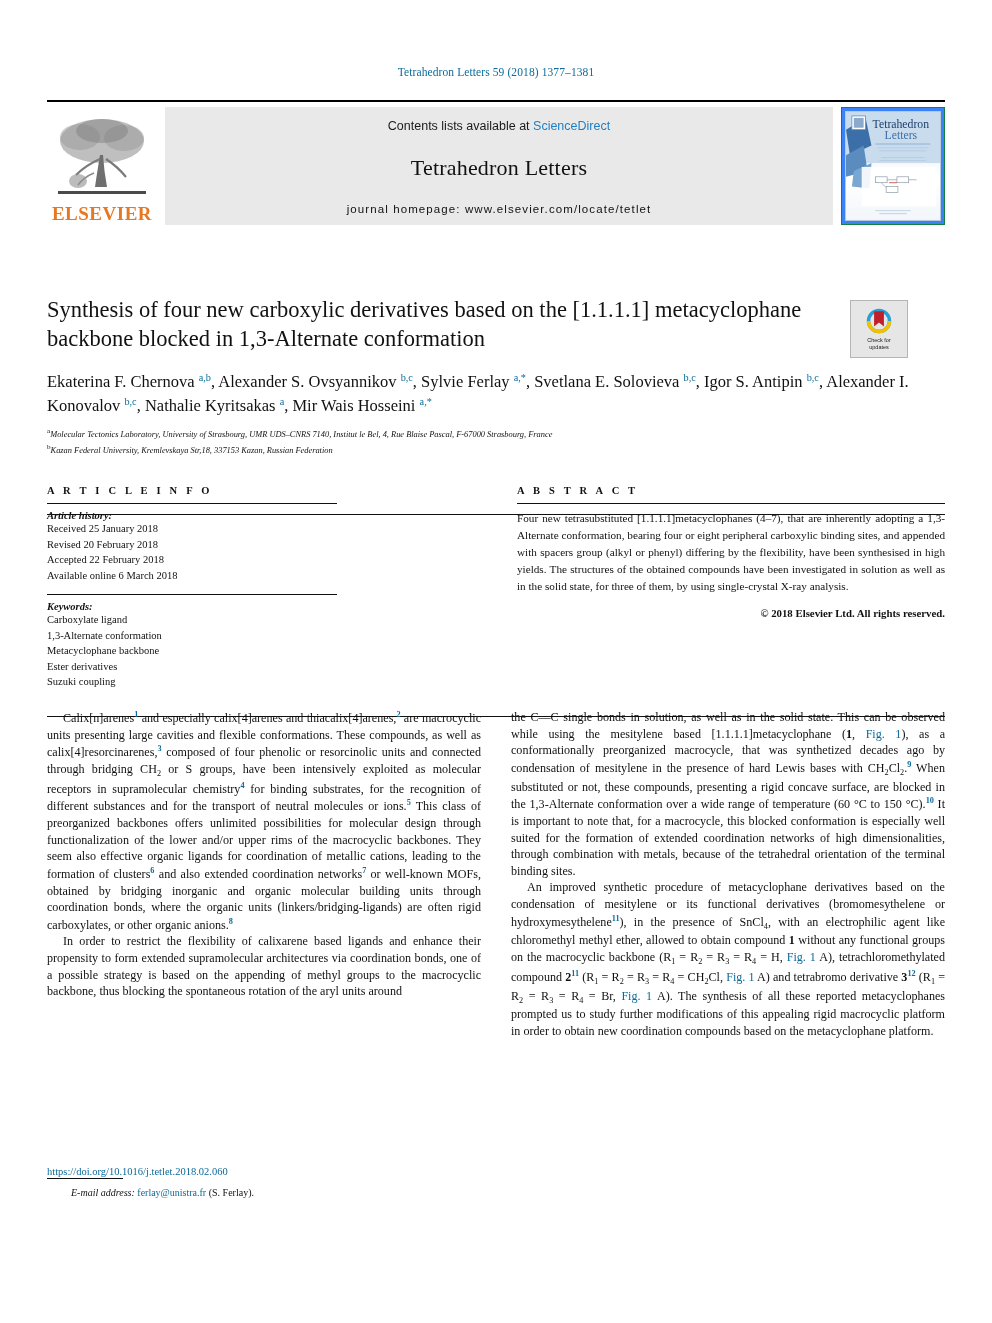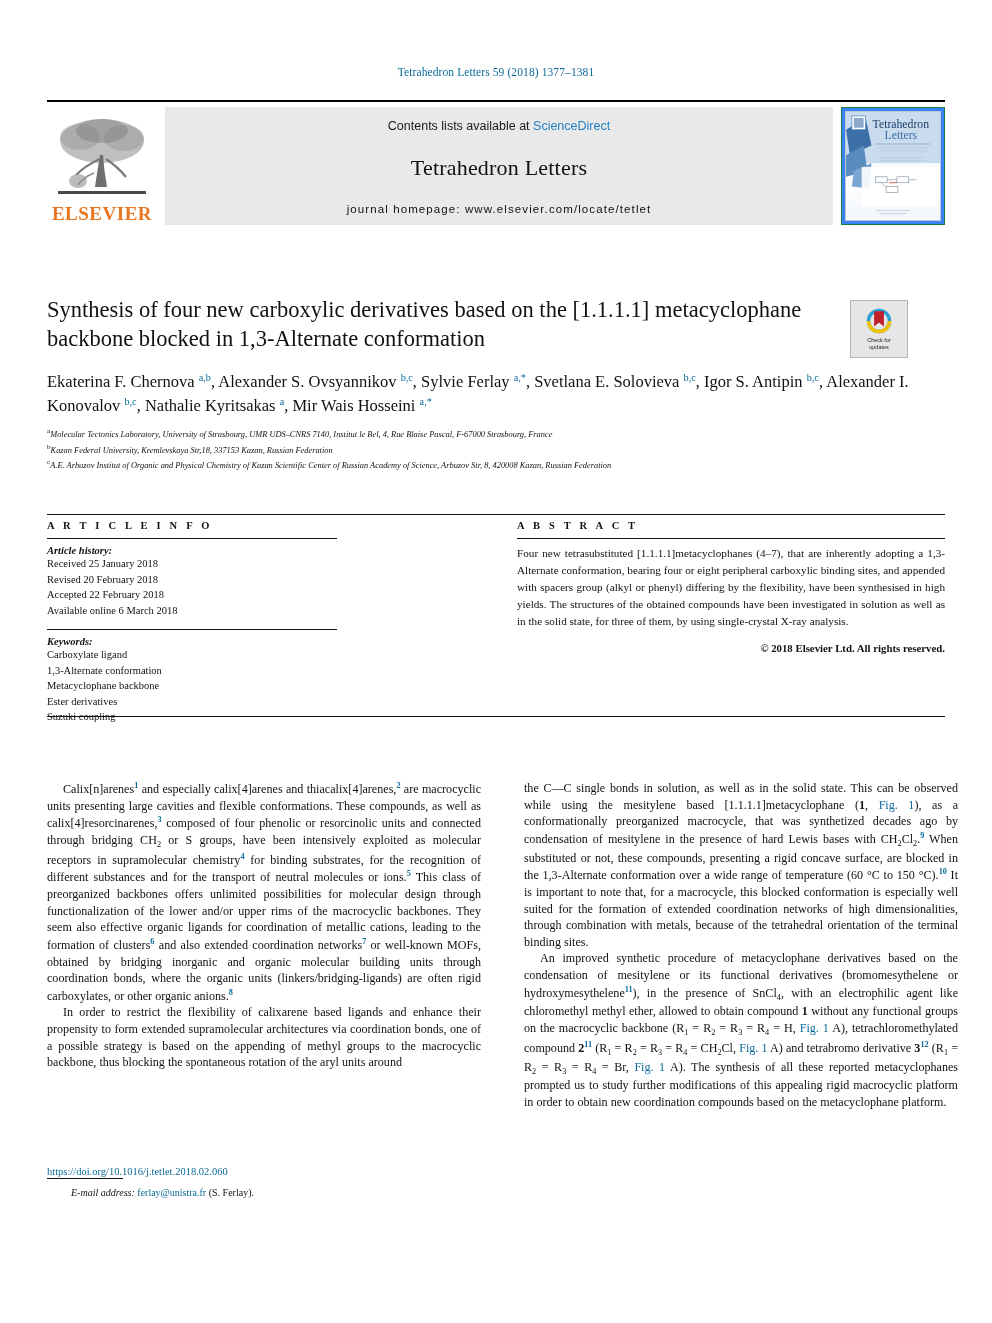--- a/index.html
+++ b/index.html
@@ -181,21 +181,21 @@
     font-style: italic;
     font-size: 8.4px;
     line-height: 1.62;
     color: #111;
   }
   .affiliations sup { font-style: normal; font-size: 0.85em; }
 
   
   .infoabs {
     position: absolute;
-    top: 520px;
+    top: 485px;
     left: 47px;
     width: 898px;
     display: flex;
     justify-content: space-between;
   }
   .col-info { width: 290px; flex: 0 0 290px; }
   .col-gap  { width: 180px; flex: 0 0 180px; }
   .col-abs  { flex: 1 1 auto; }
 
   .sec-head {
@@ -249,25 +249,25 @@
     left: 47px;
     width: 898px;
     border-top: 1.6px solid #111;
   }
   .band-rule.top-info { top: 514px; }
   .band-rule.bottom   { top: 716px; }
 
   
   .body-cols {
     position: absolute;
-    top: 780px;
+    top: 709px;
     left: 47px;
     width: 898px;
     display: flex;
-    gap: 43px;
+    gap: 30px;
   }
   .bcol { width: 434px; flex: 0 0 434px; position: relative; }
   .btext {
     font-family: "Liberation Serif", serif;
     font-size: 12.1px;
     line-height: 1.375;
     text-align: justify;
     color: #111;
     hyphens: none;
   }
@@ -401,21 +401,20 @@
         <span>Check for</span><br>
         <span>updates</span>
       </div>
     </div>
 
     <div class="authors">Ekaterina F. Chernova <sup>a,b</sup>, Alexander S. Ovsyannikov <sup>b,c</sup>, Sylvie Ferlay <sup>a,*</sup>, Svetlana E. Solovieva <sup>b,c</sup>, Igor S. Antipin <sup>b,c</sup>, Alexander I. Konovalov <sup>b,c</sup>, Nathalie Kyritsakas <sup>a</sup>, Mir Wais Hosseini <sup>a,*</sup></div>
 
     <div class="affiliations">
       <div><sup>a</sup><span>Molecular Tectonics Laboratory, University of Strasbourg, UMR UDS–CNRS 7140, Institut le Bel, 4, Rue Blaise Pascal, F-67000 Strasbourg, France</span></div>
       <div><sup>b</sup><span>Kazan Federal University, Kremlevskaya Str,18, 337153 Kazan, Russian Federation</span></div>
-      <div><sup>c</sup><span>A.E. Arbuzov Institut of Organic and Physical Chemistry of Kazan Scientific Center of Russian Academy of Science, Arbuzov Str, 8, 420008 Kazan, Russian Federation</span></div>
     </div>
   </div>
 
   <div class="band-rule top-info"></div>
   <div class="band-rule bottom"></div>
 
   <div class="infoabs">
 
     <div class="col-info">
       <div class="sec-head">A R T I C L E    I N F O</div>

